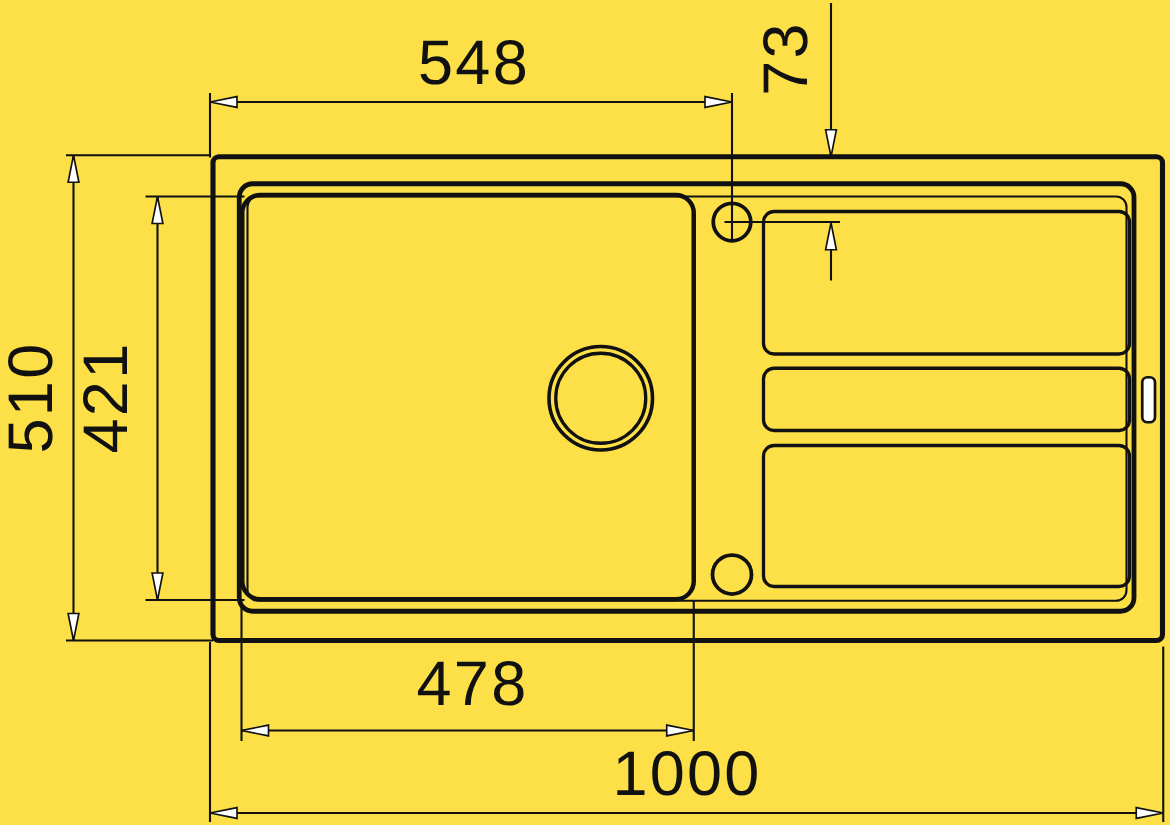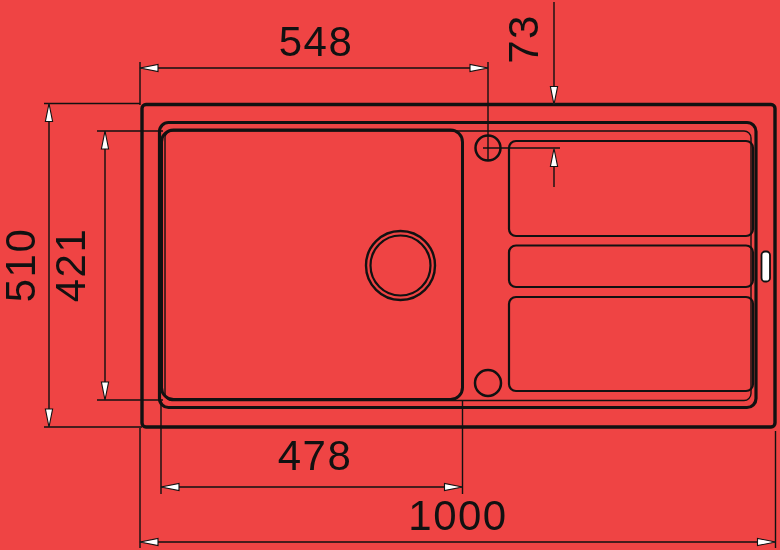--- a/index.html
+++ b/index.html
@@ -4,21 +4,21 @@
 <style>
   html, body {
     margin: 0;
     padding: 0;
     background: #ffffff;
   }
   .stage {
     position: relative;
     width: 780px;
     height: 550px;
-    background: #ef4444;
+    background: #fde047;
     overflow: hidden;
   }
   svg text {
     font-family: "Liberation Sans", "DejaVu Sans", sans-serif;
     font-size: 42px;
     letter-spacing: 1.5px;
     fill: #111111;
   }
   .thin  { stroke: #111111; stroke-width: 1.4; fill: none; }
   .arrow { fill: #ffffff; stroke: #111111; stroke-width: 1.1; }

